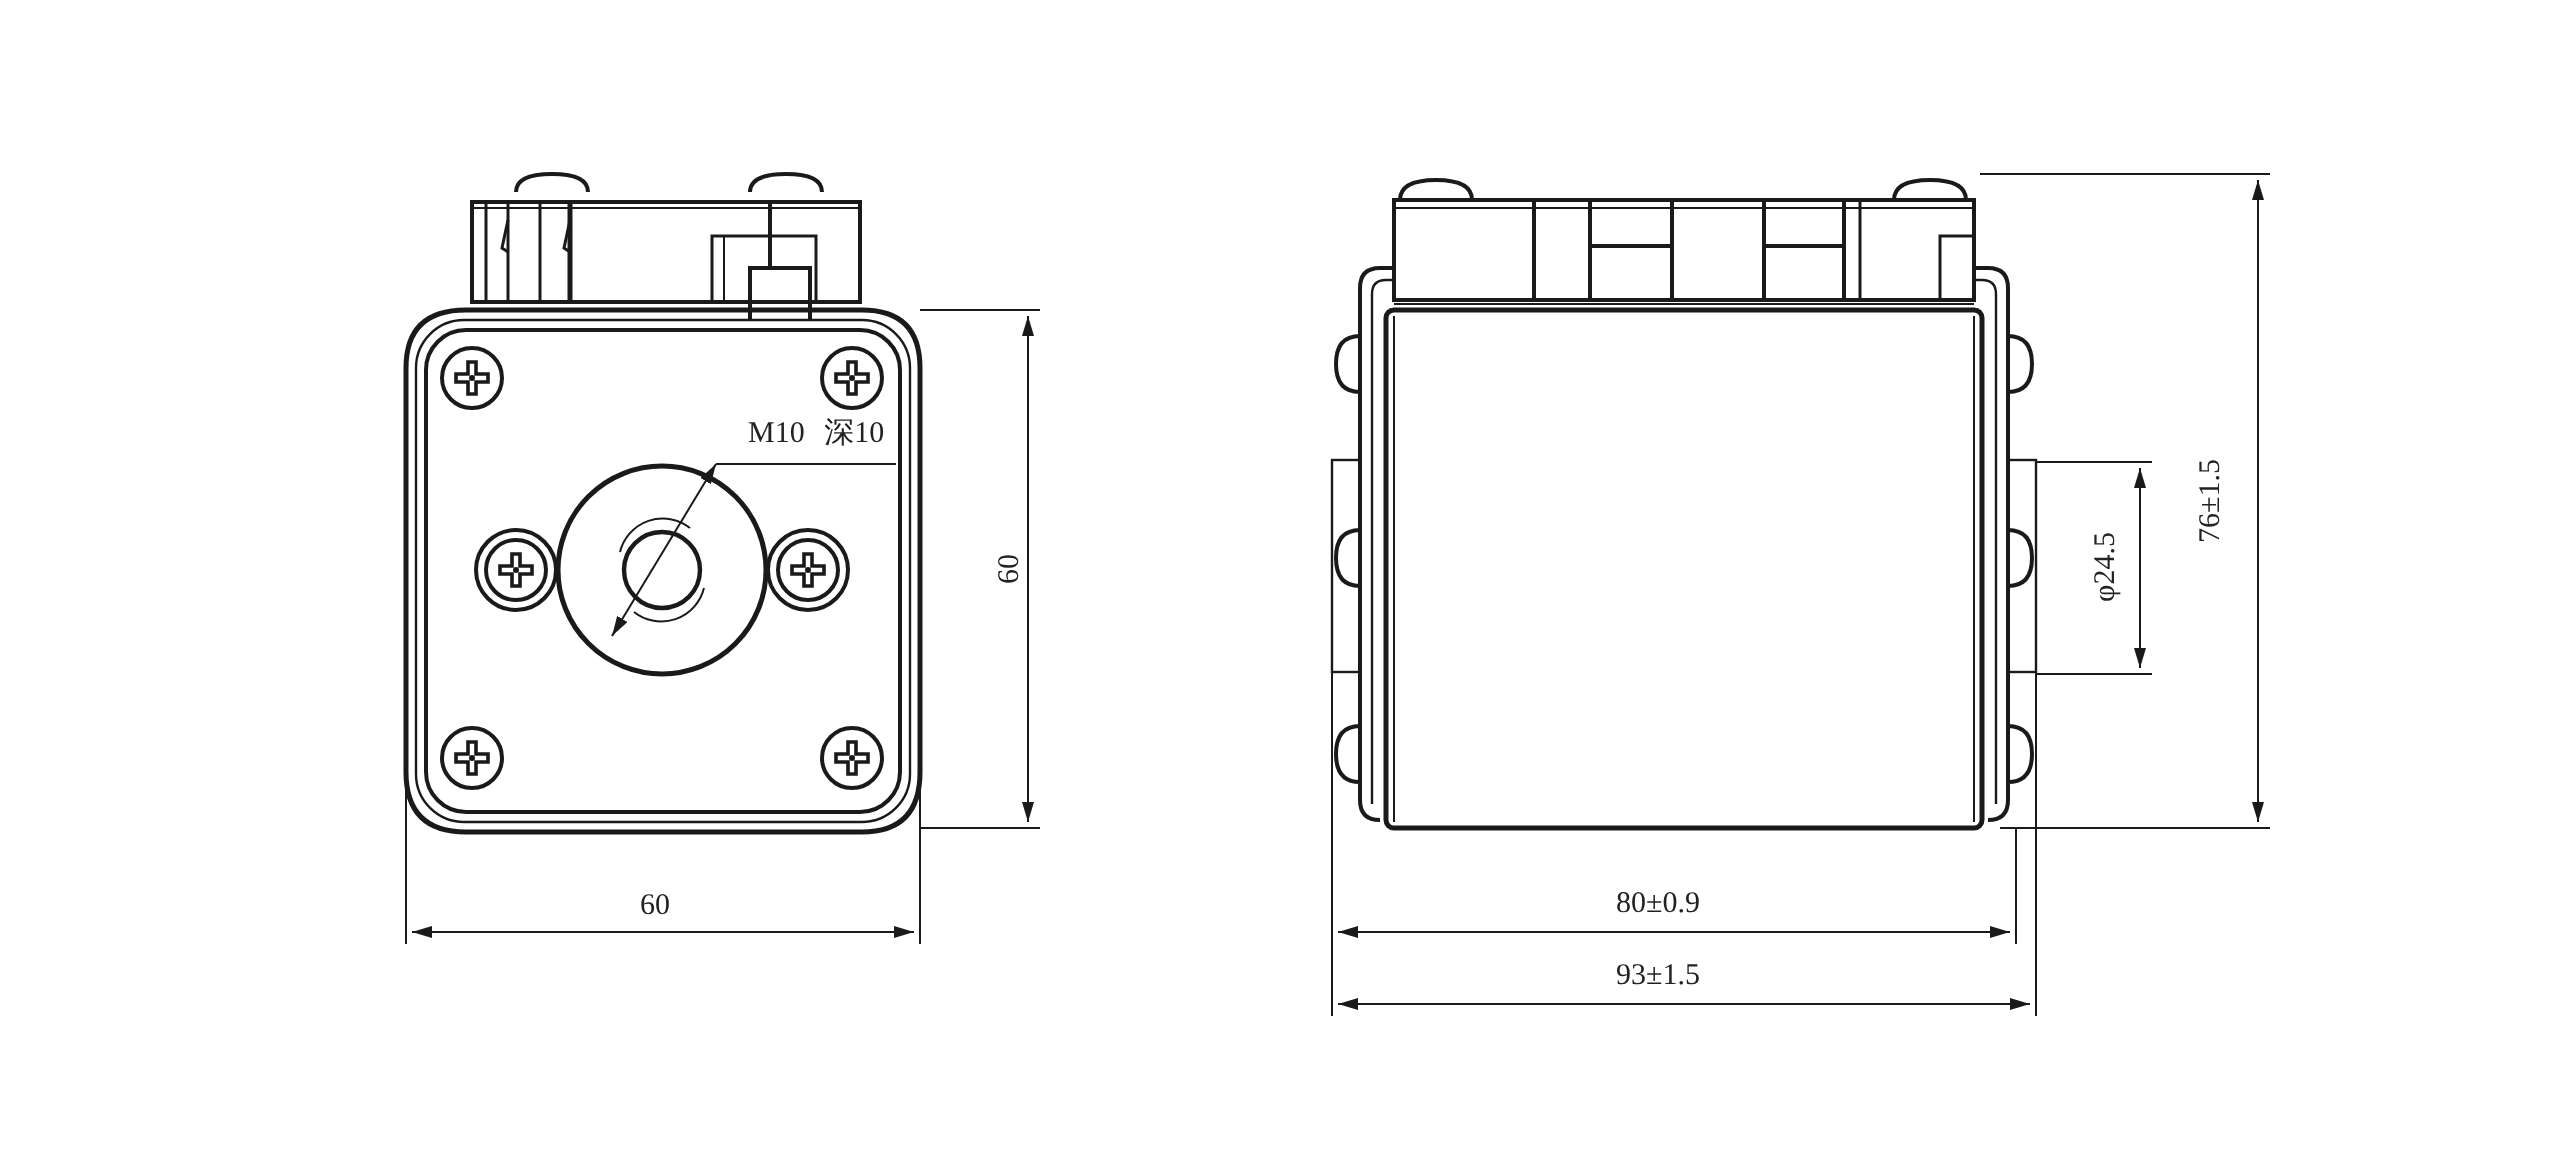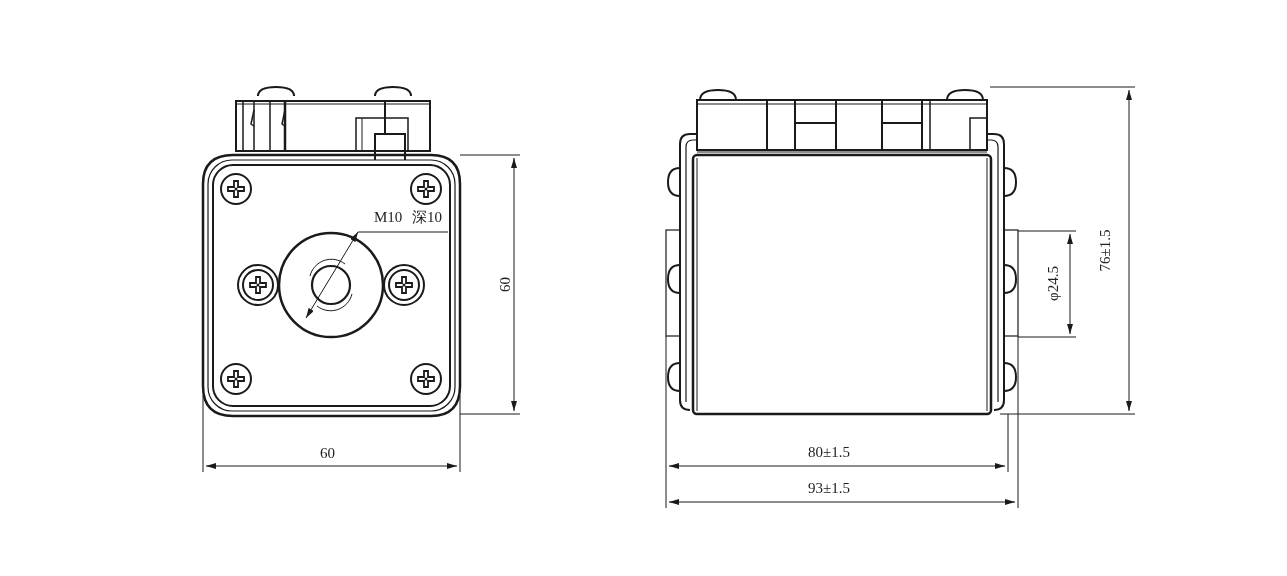--- a/index.html
+++ b/index.html
@@ -124,17 +124,17 @@
     <line x1="669" y1="502" x2="1015" y2="502" class="ln" stroke-width="1" marker-start="url(#arr)" marker-end="url(#arr)"></line>
   </g>
 </svg>
 
 <div class="lab" style="left:374px;top:210px;">
   <span>M10</span>
   <span style="margin-left:6px;">深10</span>
 </div>
 <div class="lab" style="left:320px;top:446px;">60</div>
 <div class="lab rot" style="left:498px;top:277px;">60</div>
-<div class="lab" style="left:808px;top:445px;">80±1.5</div>
+<div class="lab" style="left:808px;top:445px;">80±0.9</div>
 <div class="lab" style="left:808px;top:481px;">93±1.5</div>
 <div class="lab rot" style="left:1085px;top:243px;">76±1.5</div>
 <div class="lab rot" style="left:1036px;top:276px;">φ24.5</div>
 </div>
 
 </body></html>

